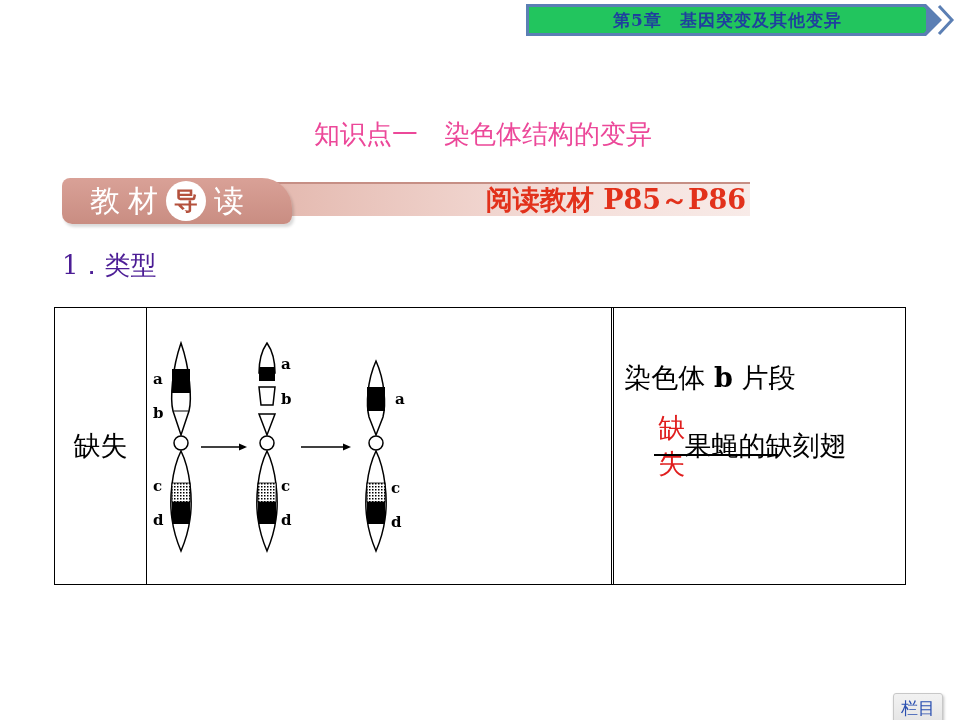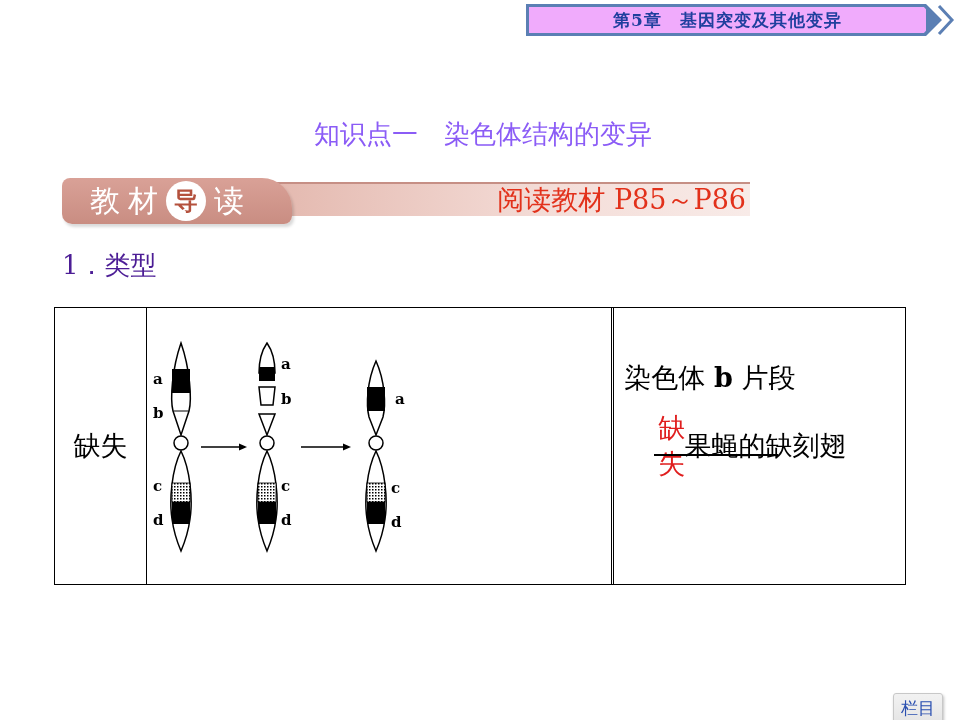--- a/index.html
+++ b/index.html
@@ -1,40 +1,40 @@
 <!DOCTYPE html>
 <html><head>
 <meta charset="utf-8">
 <style>
   * { margin:0; padding:0; box-sizing:border-box; }
   html, body { width:960px; height:720px; background:#ffffff; overflow:hidden; }
   body { position:relative; font-family:"DejaVu Serif","Liberation Serif",serif; }
 
   .chapter-banner { position:absolute; left:526px; top:4px; width:400px; height:32px;
-    border:3px solid #5b7fb4; border-right:none; background:#f0abfc;
+    border:3px solid #5b7fb4; border-right:none; background:#22c55e;
     display:flex; align-items:center; justify-content:center; }
   .chapter-banner::after { content:""; position:absolute; right:-16px; top:-3px; width:0; height:0;
     border-top:16px solid transparent; border-bottom:16px solid transparent; border-left:16px solid #5b7fb4; }
   .chapter-text { color:#1f3f9e; font-size:17px; font-weight:bold; letter-spacing:1px; }
   .chev { position:absolute; top:4px; width:20px; height:32px; }
 
   .section-title { position:absolute; left:0; width:960px; top:117px; text-align:center;
-    color:#8b5cf6; font-size:26px; padding-left:6px; }
+    color:#ec4899; font-size:26px; padding-left:6px; }
 
   .guide-bar { position:absolute; left:60px; top:178px; width:690px; height:48px; }
   .guide-band { position:absolute; left:200px; top:4px; width:490px; height:34px;
     background:linear-gradient(to right,#e3b7ad,#f4ddd8 60%,#f8ebe8); border-top:2px solid #c68f85; }
   .guide-tab { position:absolute; left:2px; top:0; width:230px; height:46px;
     background:linear-gradient(#d9a197,#c98d82); border-radius:8px 30px 8px 10px;
     box-shadow:2px 3px 3px rgba(0,0,0,0.15); display:flex; align-items:center; padding-left:28px; }
   .guide-tab span { color:#fff; font-size:30px; font-family:"DejaVu Sans","Liberation Sans",sans-serif; margin-right:8px; }
   .guide-circle { width:40px; height:40px; border-radius:50%; background:#fff;
     display:flex; align-items:center; justify-content:center; margin-right:8px; }
   .guide-circle span { color:#b4513d; font-size:24px; font-weight:bold; margin:0; }
-  .guide-ref { position:absolute; right:4px; top:4px; color:#e2311b; font-size:27px; font-weight:normal; }
+  .guide-ref { position:absolute; right:4px; top:4px; color:#e2311b; font-size:27px; font-weight:bold; }
 
   .list-heading { position:absolute; left:62px; top:248px; color:#4c1d95; font-size:26px; }
 
   table.types { position:absolute; left:54px; top:307px; width:852px; height:278px;
     border-collapse:collapse; }
   table.types td, table.types th { border:1.5px solid #000; font-weight:normal; color:#000; }
   table.types th { height:62px; font-size:27px; vertical-align:top; padding-top:6px; }
   table.types td { font-size:27px; text-align:center; vertical-align:middle; }
   .col1 { width:133px; } .col2 { width:280px; } .col3 { width:219px; } .col4 { width:220px; }
 

